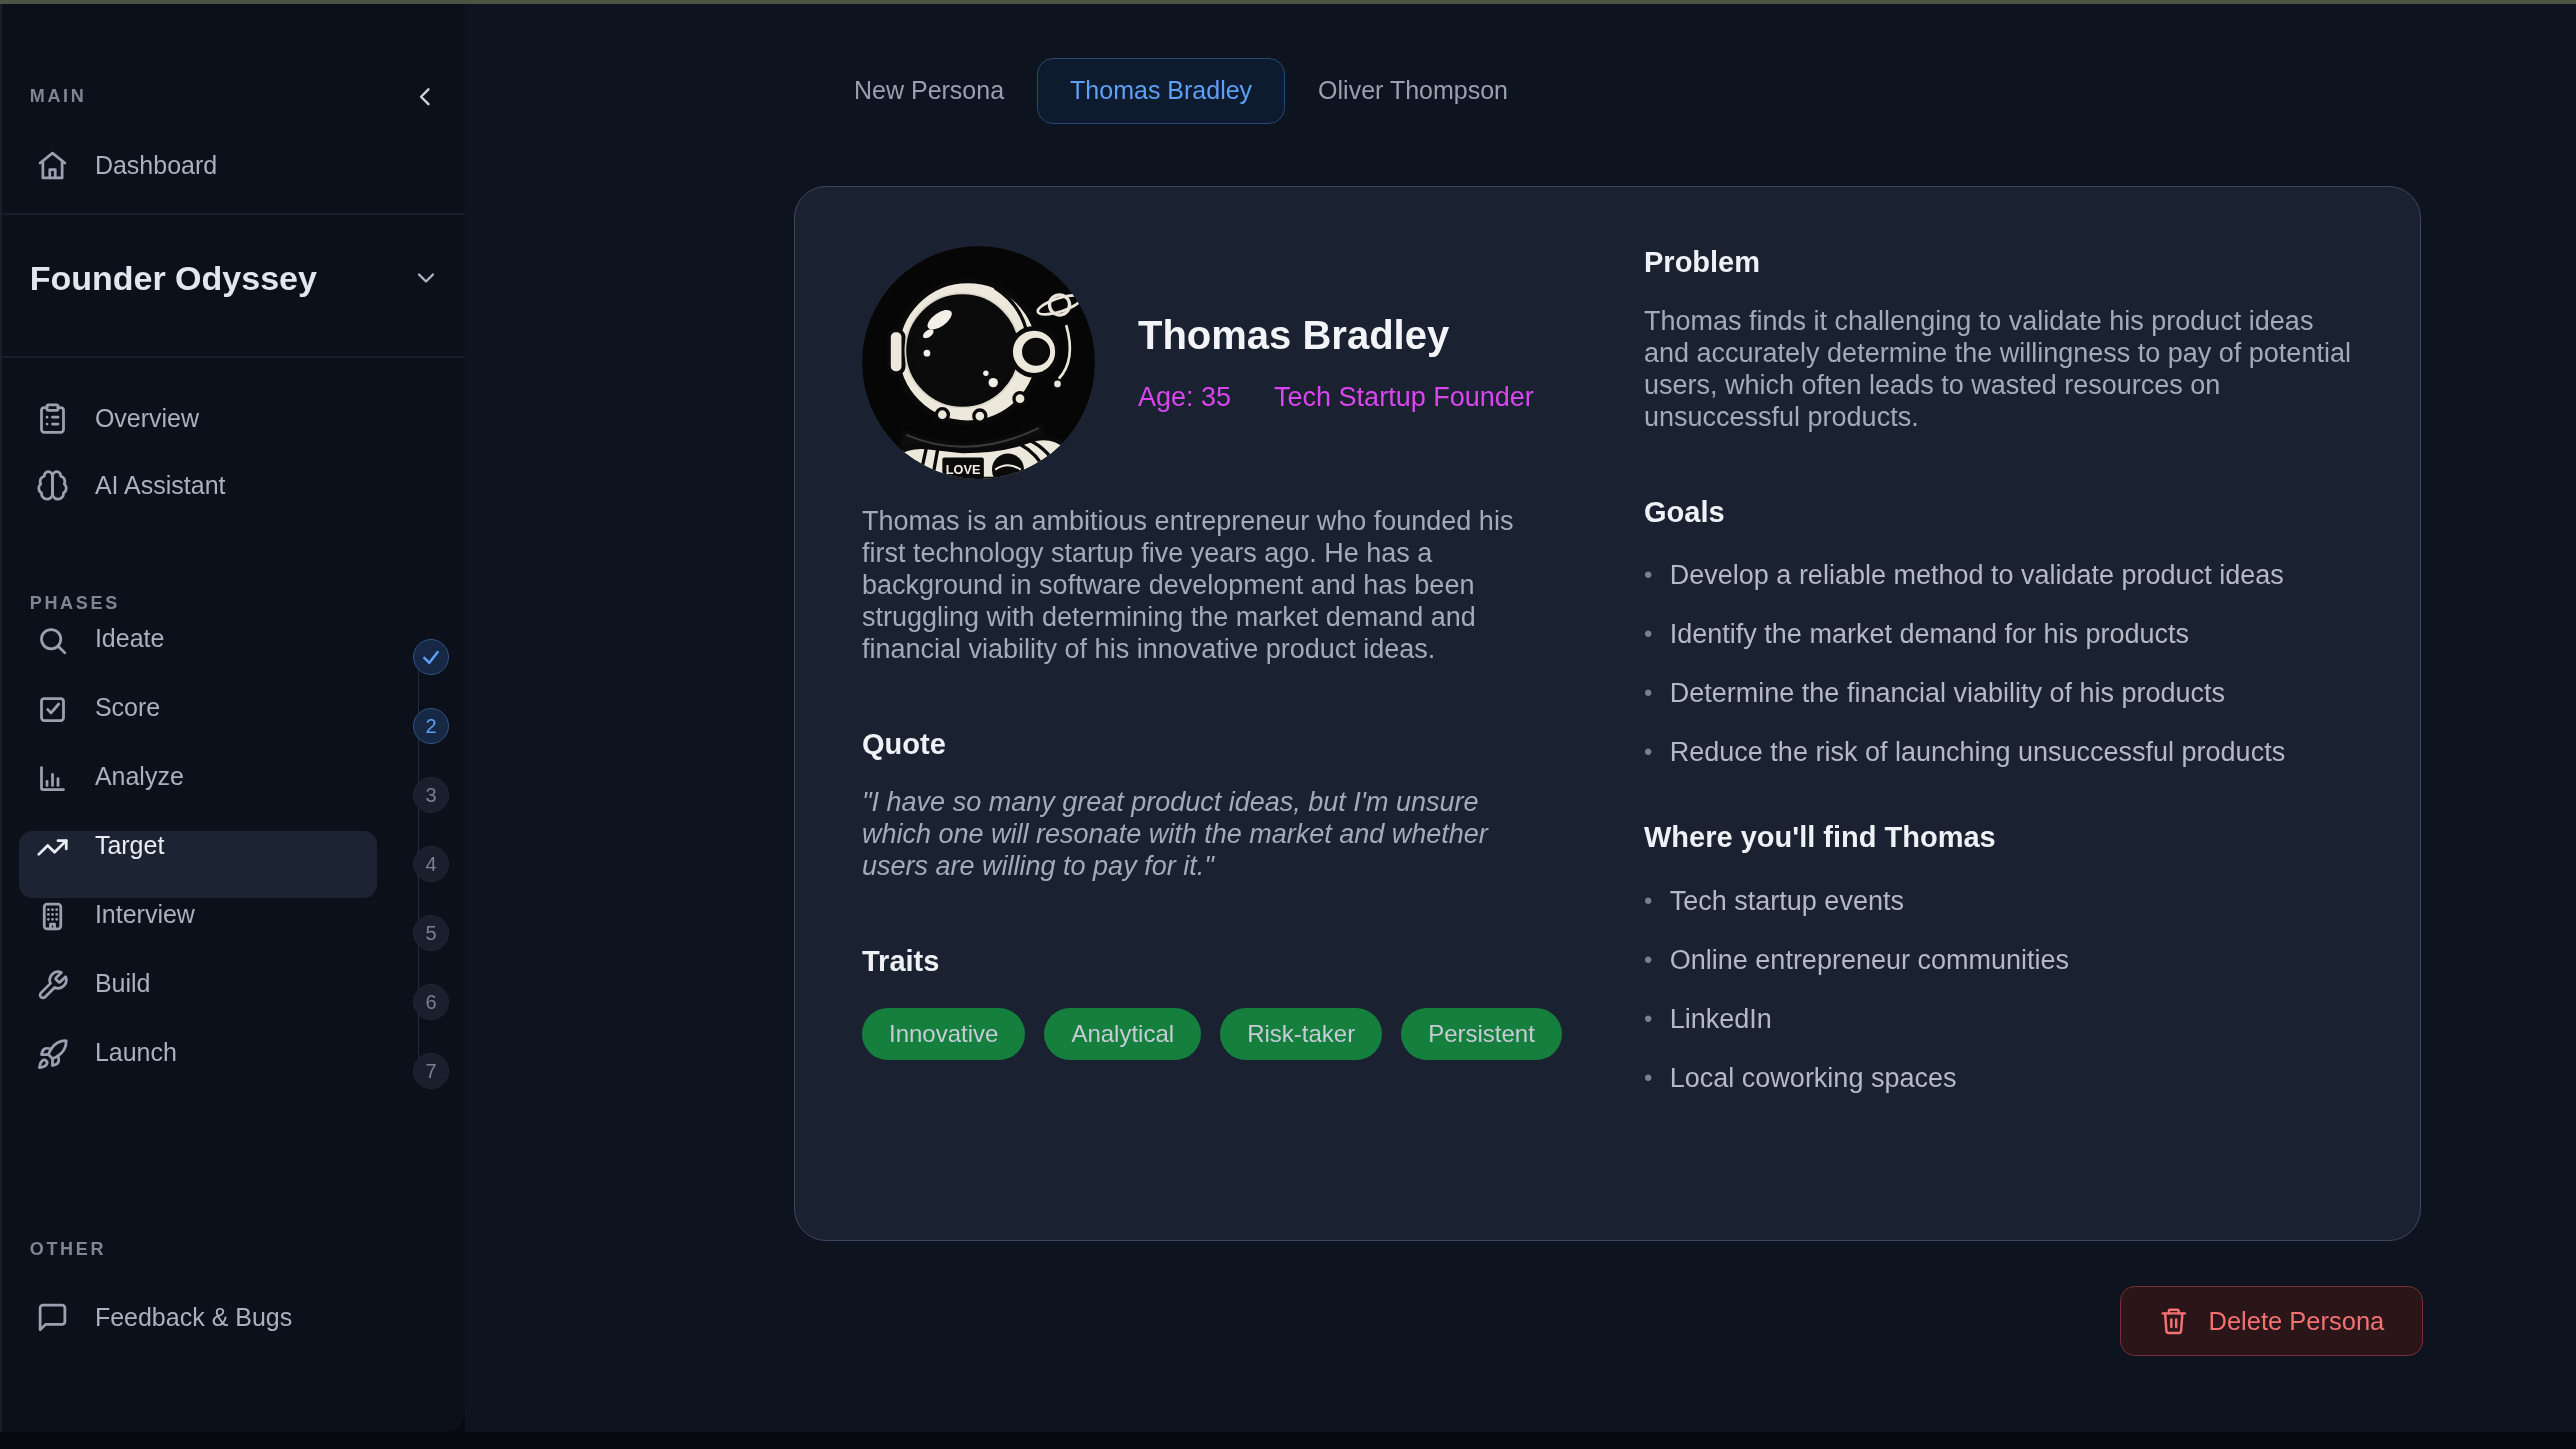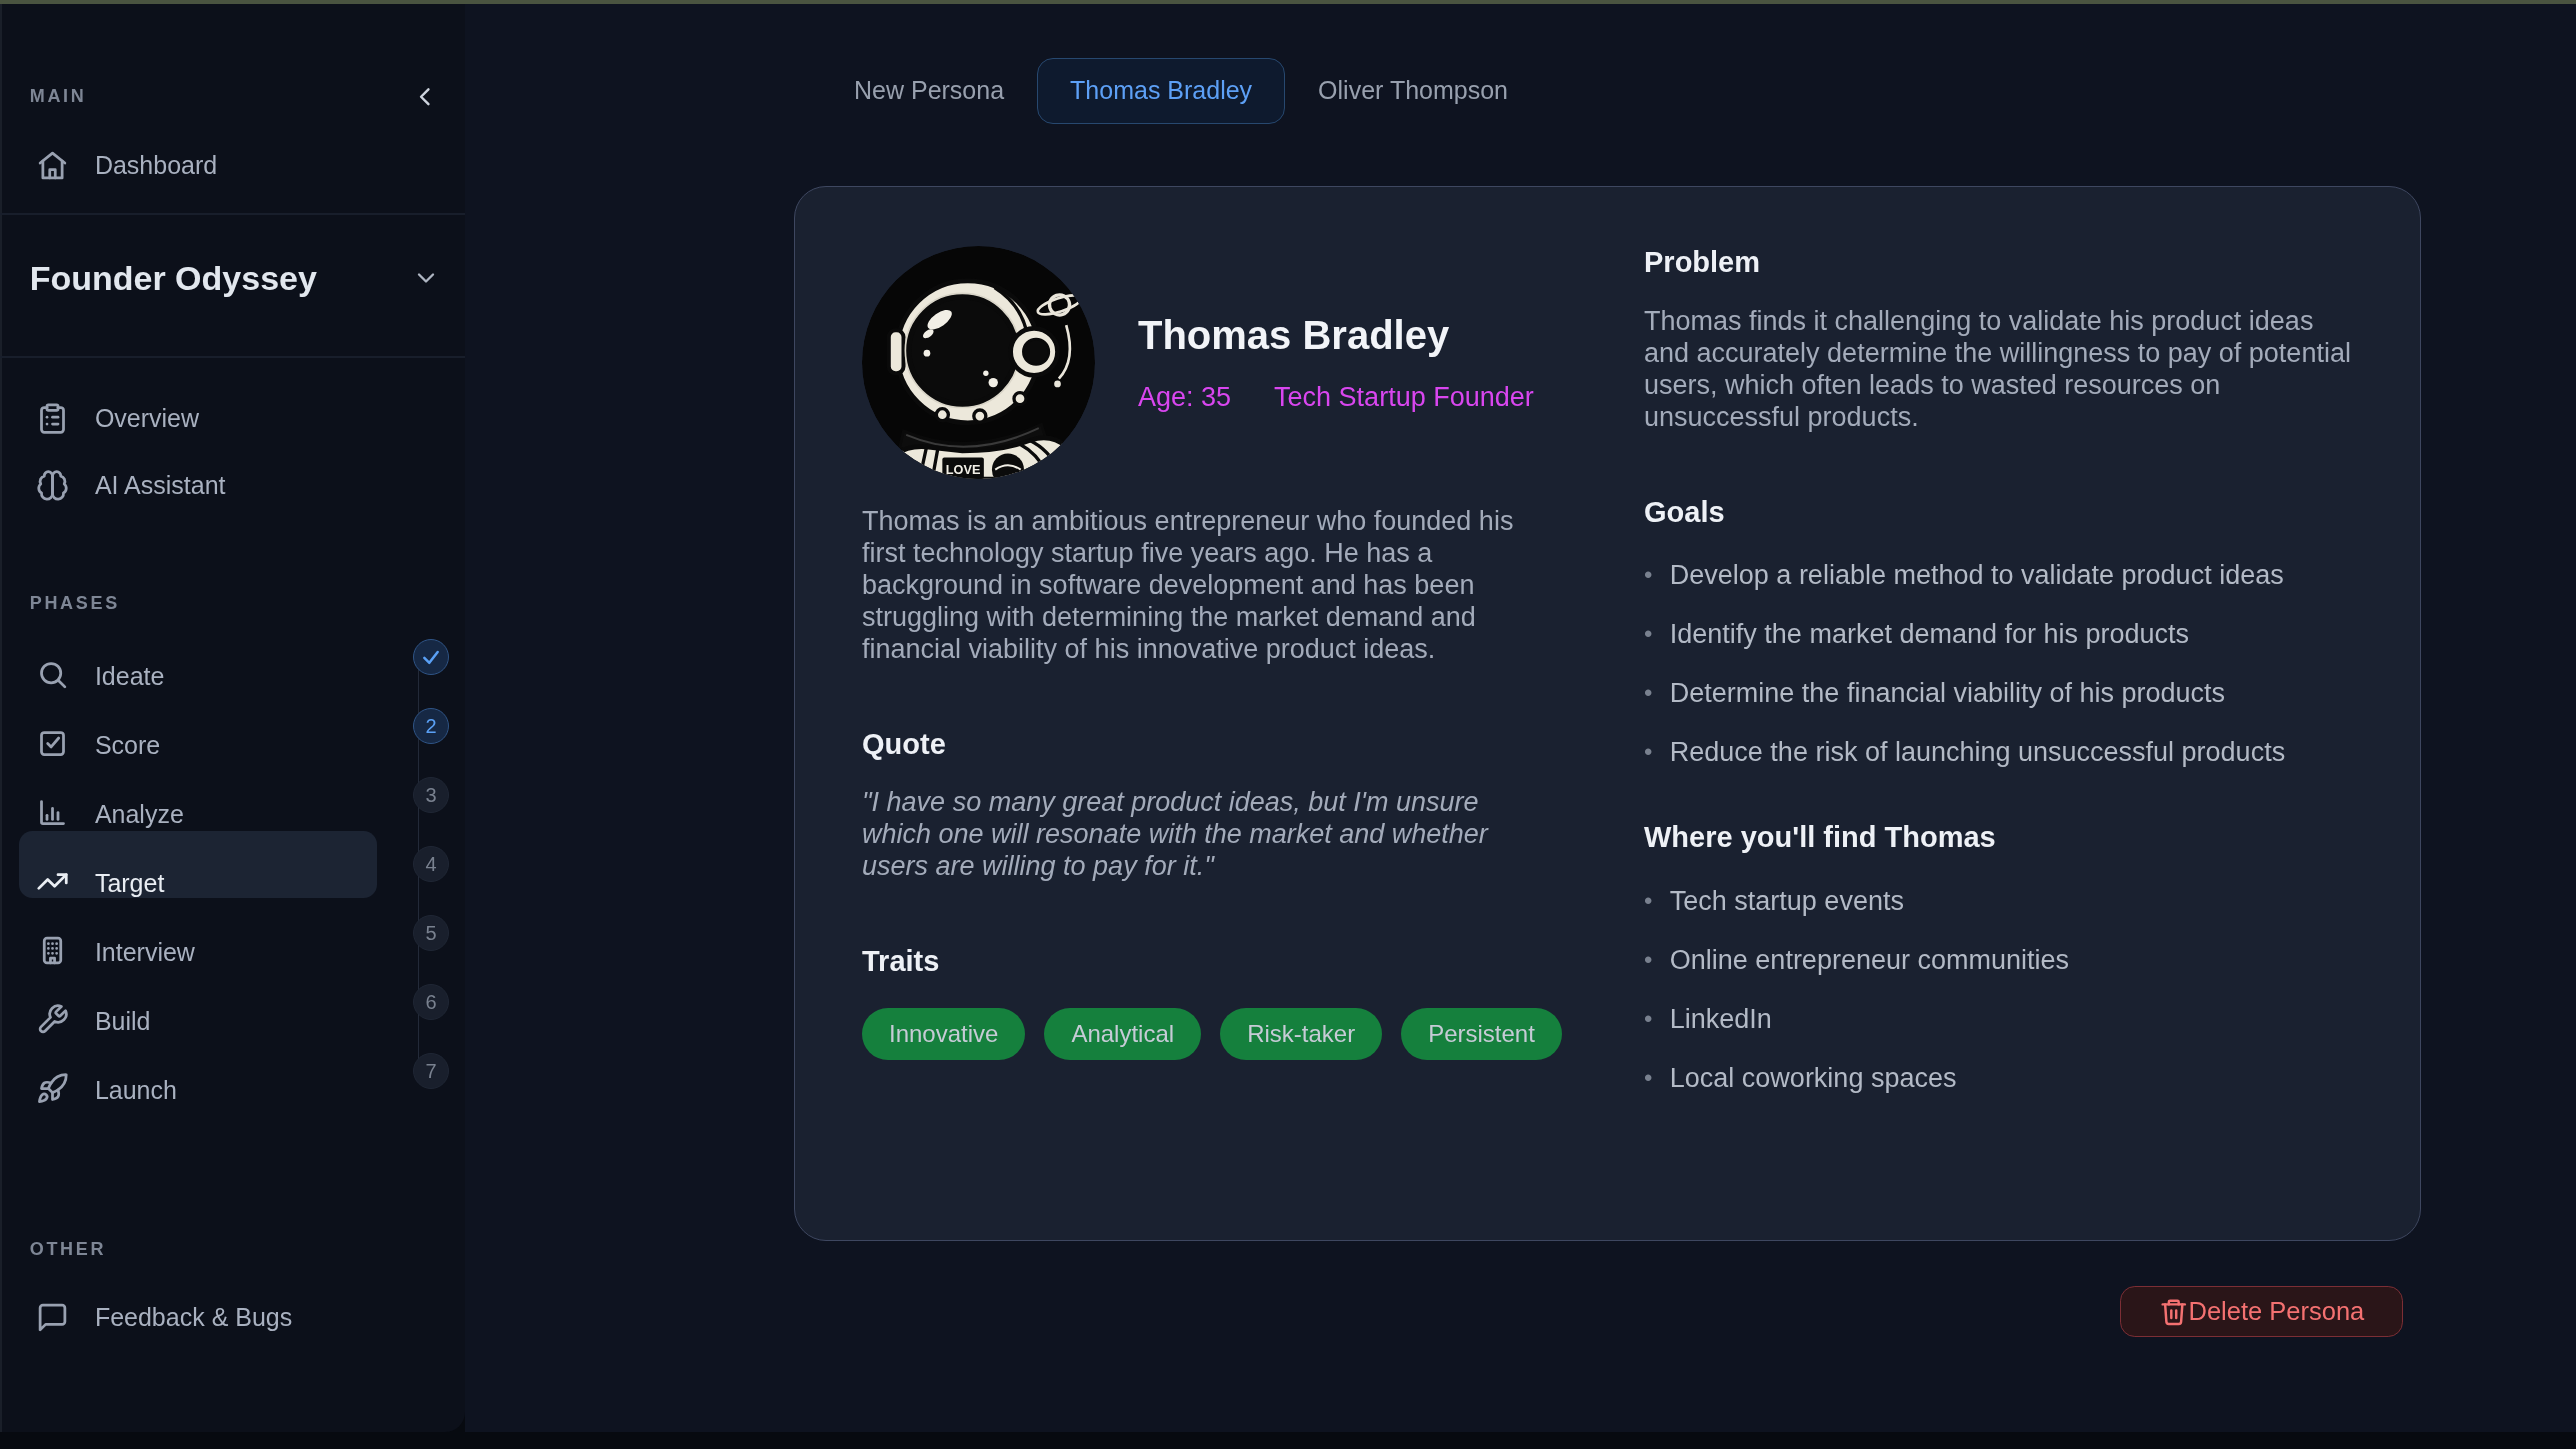--- a/index.html
+++ b/index.html
@@ -32,21 +32,21 @@
   .proj-list { margin-top:27px; }
   .phases-label { margin:74px 0 10px; }
   .other-label { margin:134px 0 24px; }
   .plabel { display:block; padding-left:10.7px; font-size:18px; font-weight:600;
     letter-spacing:2.7px; color:#7e8695; }
 
   .phases-list { position:relative; }
   .phase-connector { position:absolute; top:35px; bottom:35px; right:30px; width:1.3px;
     background:#232a39; z-index:0; }
   .phase-row { display:flex; align-items:center; margin-bottom:2px; position:relative; }
-  .phase-btn { display:flex; align-items:flex-end; gap:25.5px; height:67px; flex:0 0 358px;
+  .phase-btn { display:flex; align-items:flex-start; gap:25.5px; height:67px; flex:0 0 358px;
     padding:0 17.4px; border-radius:13.4px; color:#a9b1c0; font-size:25px; cursor:pointer; }
   .phase-btn .ic { width:33px; height:33px; color:#99a1b1; }
   .phase-row.selected .phase-btn { background:#1c2433; color:#e9edf3; }
   .phase-row.selected .phase-btn .ic { color:#e9edf3; }
   .badge { width:36px; height:36px; border-radius:50%; margin-left:auto; z-index:1;
     display:flex; align-items:center; justify-content:center; font-size:20px;
     background:#191f2c; color:#79818f; border:1.3px solid #1f2634; }
   .badge.blue { background:#162844; border-color:#2f5486; color:#5aa0f5; }
   .badge .ic { width:20px; height:20px; color:#5aa0f5; }
 
@@ -74,22 +74,22 @@
 
   .chips { display:flex; gap:19px; margin-top:29.5px; }
   .chip { background:#15803d; color:#c6cbd6; font-size:24px; padding:12px 27px;
     border-radius:670px; white-space:nowrap; }
 
   .blist { list-style:none; margin-top:29.5px; }
   .blist li { display:flex; gap:17.4px; font-size:27px; color:#b3bac6; margin-bottom:25px;
     line-height:34px; }
   .blist li::before { content:"•"; color:#79818f; font-size:24px; line-height:34px; }
 
-  .delete-btn { position:absolute; left:1655px; top:1282px; height:51px;
-    display:flex; align-items:center; padding:0 38px;
+  .delete-btn { position:absolute; left:1655px; top:1282px; height:70px;
+    display:flex; align-items:center; gap:20px; padding:0 38px;
     background:#2a1518; border:1.3px solid #7c2e35; border-radius:14.8px;
     color:#f47171; font-size:25.5px; font-family:inherit; cursor:pointer; }
   .delete-btn .ic { width:29.5px; height:29.5px; }
 
   .bottom-strip { position:absolute; left:0; bottom:0; width:100%; height:17.4px; background:#070a10; }
 
   .ic { display:block; }
 </style>
 </head>
 <body>

